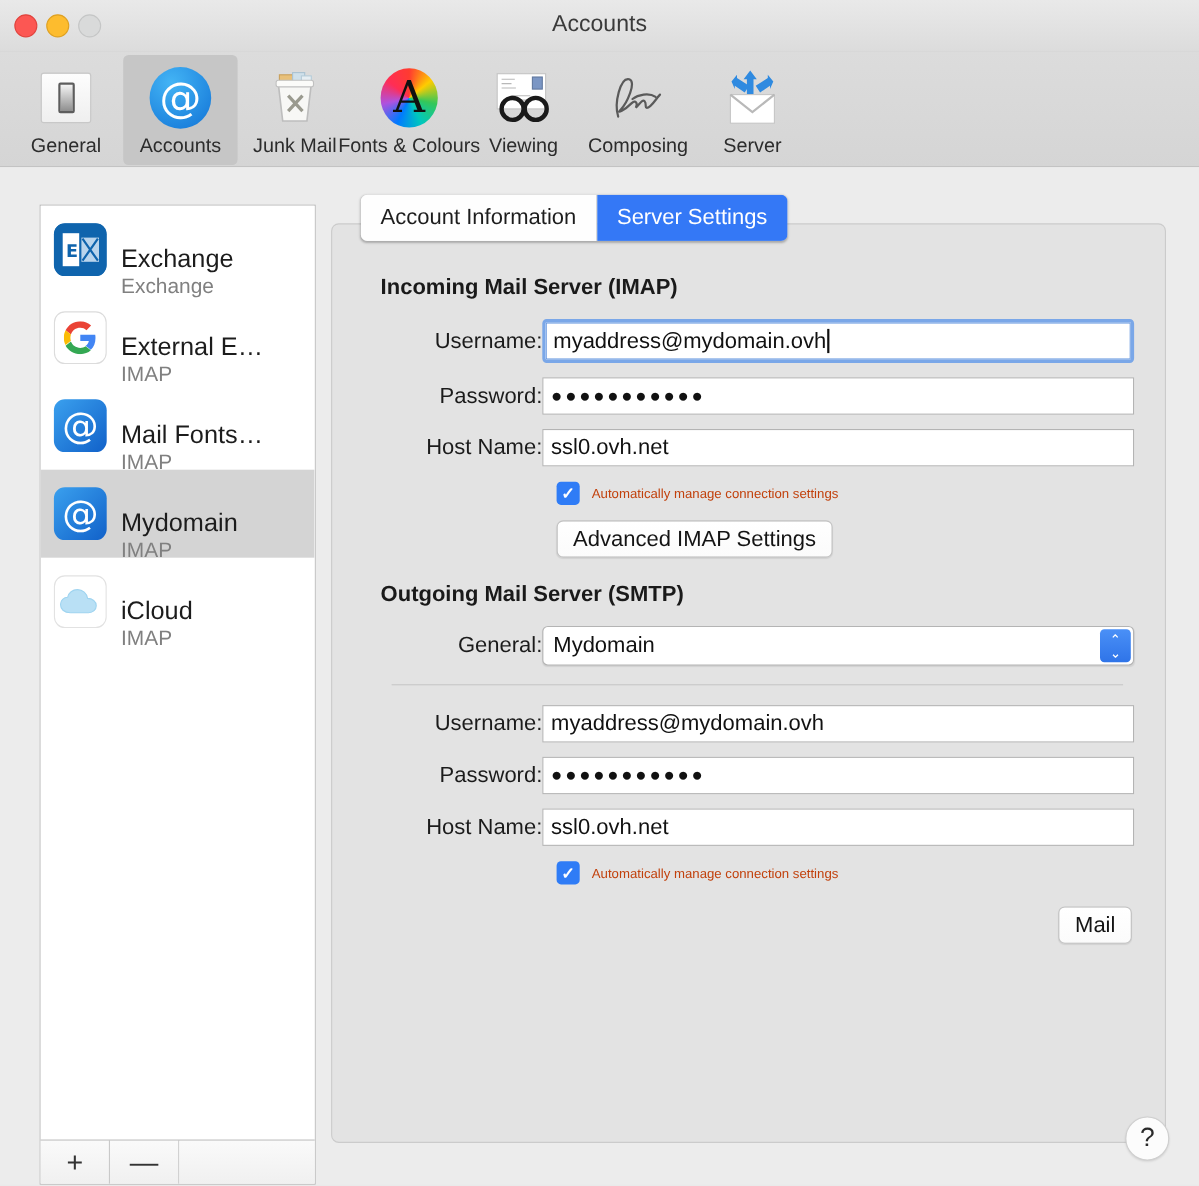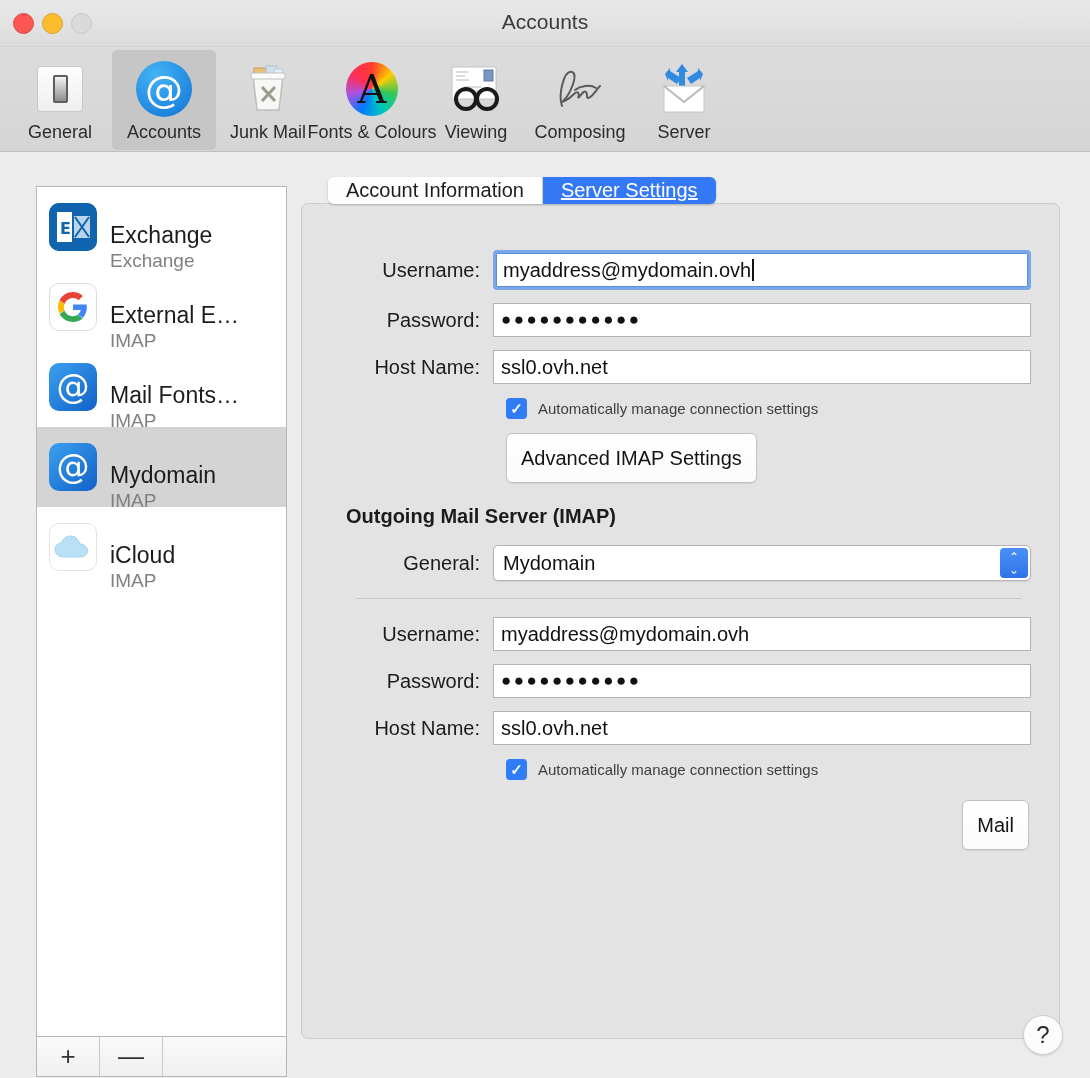--- a/index.html
+++ b/index.html
@@ -171,30 +171,30 @@
   .tabbar {
     position: absolute;
     left: 27px; top: -9px;
     display: flex;
     z-index: 5;
     border-radius: 6px;
     box-shadow: 0 1px 2px rgba(0,0,0,.25);
     overflow: hidden;
   }
   .tab {
-    height: 27px;
+    height: 42px;
     padding: 0 18px;
     display:flex;align-items:center;
     font-size: 20px;
     color: #1d1d1d;
     background: #fefefe;
     border-right: 1px solid #cfcfcf;
     white-space: nowrap;
   }
-  .tab:last-child { border-right: none; text-decoration: underline; }
+  .tab:last-child { border-right: none; }
   .tab.active { background: #3478f6; color: #fff; }
 
   .panel {
     position: absolute;
     left: 0; right: 0; top: 17px; bottom: 38px;
     background: #e3e3e3;
     border: 1px solid #cbcbcb;
     border-radius: 7px;
     padding: 46px 28px 0 44px;
   }
@@ -207,21 +207,20 @@
   }
 
   .field-row {
     display: flex;
     align-items: center;
     margin-bottom: 13px;
   }
   .field-label {
     width: 147px;
     text-align: right;
-    padding-right: 13px;
     font-size: 20px;
     color: #1b1b1b;
     flex: 0 0 147px;
   }
   .field-box {
     flex: 1;
     height: 34px;
     background: #fff;
     border: 1px solid #b4b4b4;
     display: flex;
@@ -279,27 +278,27 @@
   .checkbox {
     width: 21px; height: 21px;
     background: #2f7cf6;
     border-radius: 4px;
     display:flex;align-items:center;justify-content:center;
     color:#fff; font-size:15px; font-weight:bold;
     flex: 0 0 21px;
   }
   .check-label {
     margin-left: 11px;
-    font-size: 15px; color:#404040;
+    font-size: 12px; color:#c2410c;
   }
 
   .btn {
     display:inline-flex;align-items:center;justify-content:center;
-    height: 50px;
-    padding: 0 14px;
+    height: 16px;
+    padding: 16px 14px;
     background: linear-gradient(to bottom,#ffffff,#fbfbfb);
     border: 1px solid #c2c2c2;
     border-radius: 6px;
     font-size: 20px;
     color: #141414;
     box-shadow: 0 1px 1px rgba(0,0,0,.08);
   }
   .btn-row-adv { margin: 14px 0 0 160px; }
   .btn-row-save { display:flex; justify-content:flex-end; margin-top: 20px; padding-right: 2px;}
 
@@ -499,20 +498,21 @@
 
   <div class="right">
 
     <div class="tabbar">
       <div class="tab">Account Information</div>
       <div class="tab active">Server Settings</div>
     </div>
 
     <div class="panel">
 
+      <div class="section-title">Incoming Mail Server (IMAP)</div>
 
       <div class="field-row">
         <div class="field-label">Username:</div>
         <div class="field-box focused">
           <span>myaddress@mydomain.ovh</span>
             <span class="caret"></span>
         </div>
       </div>
 
       <div class="field-row">
@@ -531,21 +531,21 @@
 
       <div class="check-row">
         <div class="checkbox">✓</div>
         <div class="check-label">Automatically manage connection settings</div>
       </div>
 
       <div class="btn-row-adv">
         <div class="btn">Advanced IMAP Settings</div>
       </div>
 
-      <div class="section-title" style="margin-top:22px">Outgoing Mail Server (IMAP)</div>
+      <div class="section-title" style="margin-top:22px">Outgoing Mail Server (SMTP)</div>
 
       <div class="field-row">
         <div class="field-label">General:</div>
         <div class="popup">
           <span>Mydomain</span>
           <span class="popup-arrows">
             <span>⌃</span>
               <span style="transform:rotate(180deg);">⌃</span>
           </span>
         </div>

